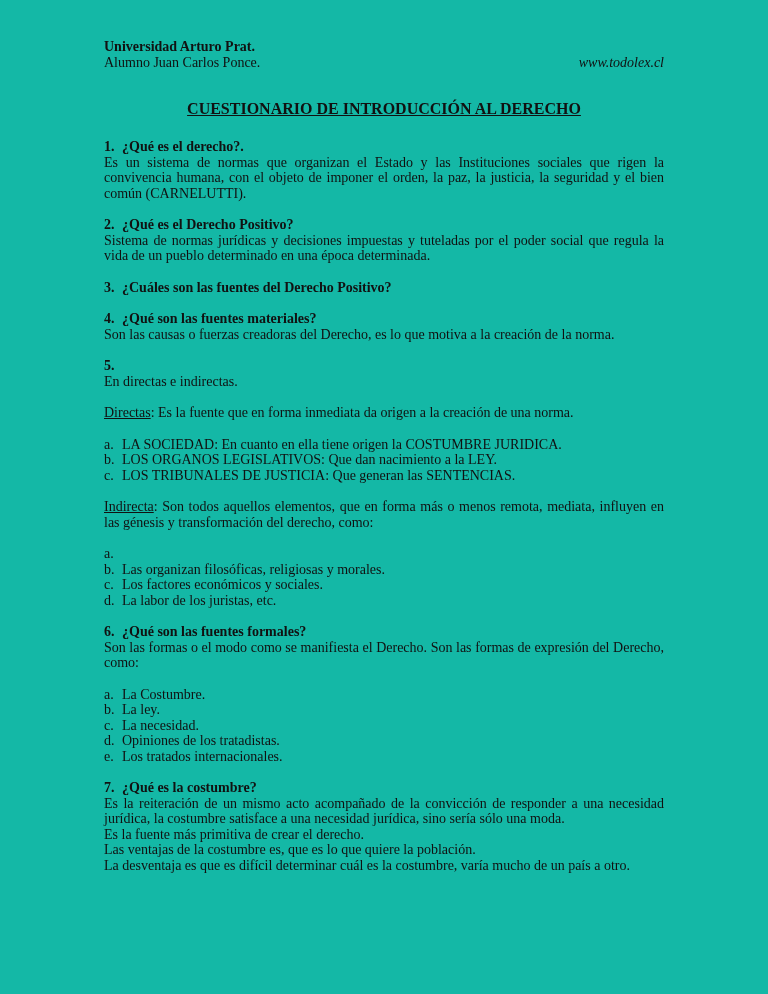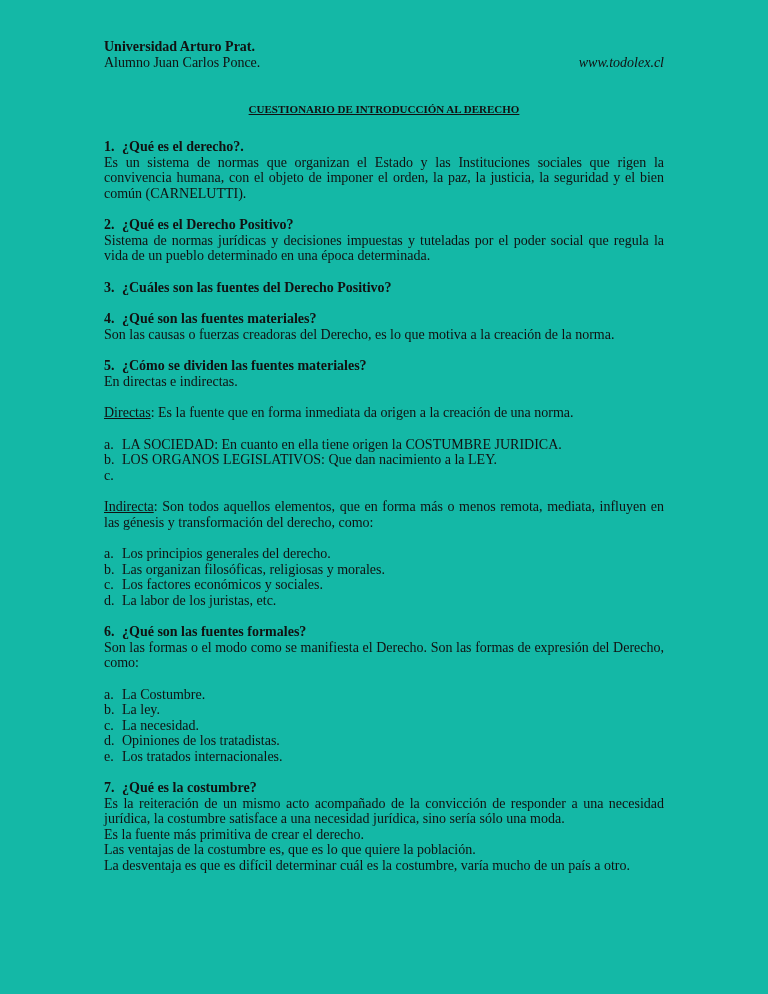--- a/index.html
+++ b/index.html
@@ -21,21 +21,21 @@
   }
   .bold { font-weight: bold; }
   .italic { font-style: italic; }
   .underline { text-decoration: underline; }
   .header-row {
     display: flex;
     justify-content: space-between;
     align-items: baseline;
   }
   .title {
-    font-size: 11px;
+    font-size: 16px;
     line-height: 16px;
     font-weight: bold;
     text-decoration: underline;
     text-align: center;
     margin-top: 31px;
     margin-bottom: 22px;
   }
   .block { margin-top: 16px; }
   .qline { display: flex; font-weight: bold; }
   .qnum { width: 18px; flex-shrink: 0; }
@@ -86,51 +86,50 @@
     <p class="qline">
       <span class="qnum">4.</span>
       <span>¿Qué son las fuentes materiales?</span>
     </p>
     <p class="answer">Son las causas o fuerzas creadoras del Derecho, es lo que motiva a la creación de la norma.</p>
   </div>
 
   <div class="block">
     <p class="qline">
       <span class="qnum">5.</span>
-      <span>¿Cómo se dividen las fuentes materiales?</span>
     </p>
     <p class="answer">En directas e indirectas.</p>
   </div>
 
   <div class="block">
     <p class="answer"><span class="underline">Directas</span><span>: Es la fuente que en forma inmediata da origen a la creación de una norma.</span></p>
   </div>
 
   <div class="block">
     <div class="li">
       <span class="marker">a.</span>
       <span>LA SOCIEDAD: En cuanto en ella tiene origen la COSTUMBRE JURIDICA.</span>
     </div>
     <div class="li">
       <span class="marker">b.</span>
       <span>LOS ORGANOS LEGISLATIVOS: Que dan nacimiento a la LEY.</span>
     </div>
     <div class="li">
       <span class="marker">c.</span>
+      <span>LOS TRIBUNALES DE JUSTICIA: Que generan las SENTENCIAS.</span>
     </div>
   </div>
 
   <div class="block">
     <p class="answer justify"><span class="underline">Indirecta</span><span>: Son todos aquellos elementos, que en forma más o menos remota, mediata, influyen en las génesis y transformación del derecho, como:</span></p>
   </div>
 
   <div class="block">
     <div class="li">
       <span class="marker">a.</span>
-      <span>Los principios generales del derecho.</span>
     </div>
     <div class="li">
       <span class="marker">b.</span>
       <span>Las organizan filosóficas, religiosas y morales.</span>
     </div>
     <div class="li">
       <span class="marker">c.</span>
       <span>Los factores económicos y sociales.</span>
     </div>
     <div class="li">

